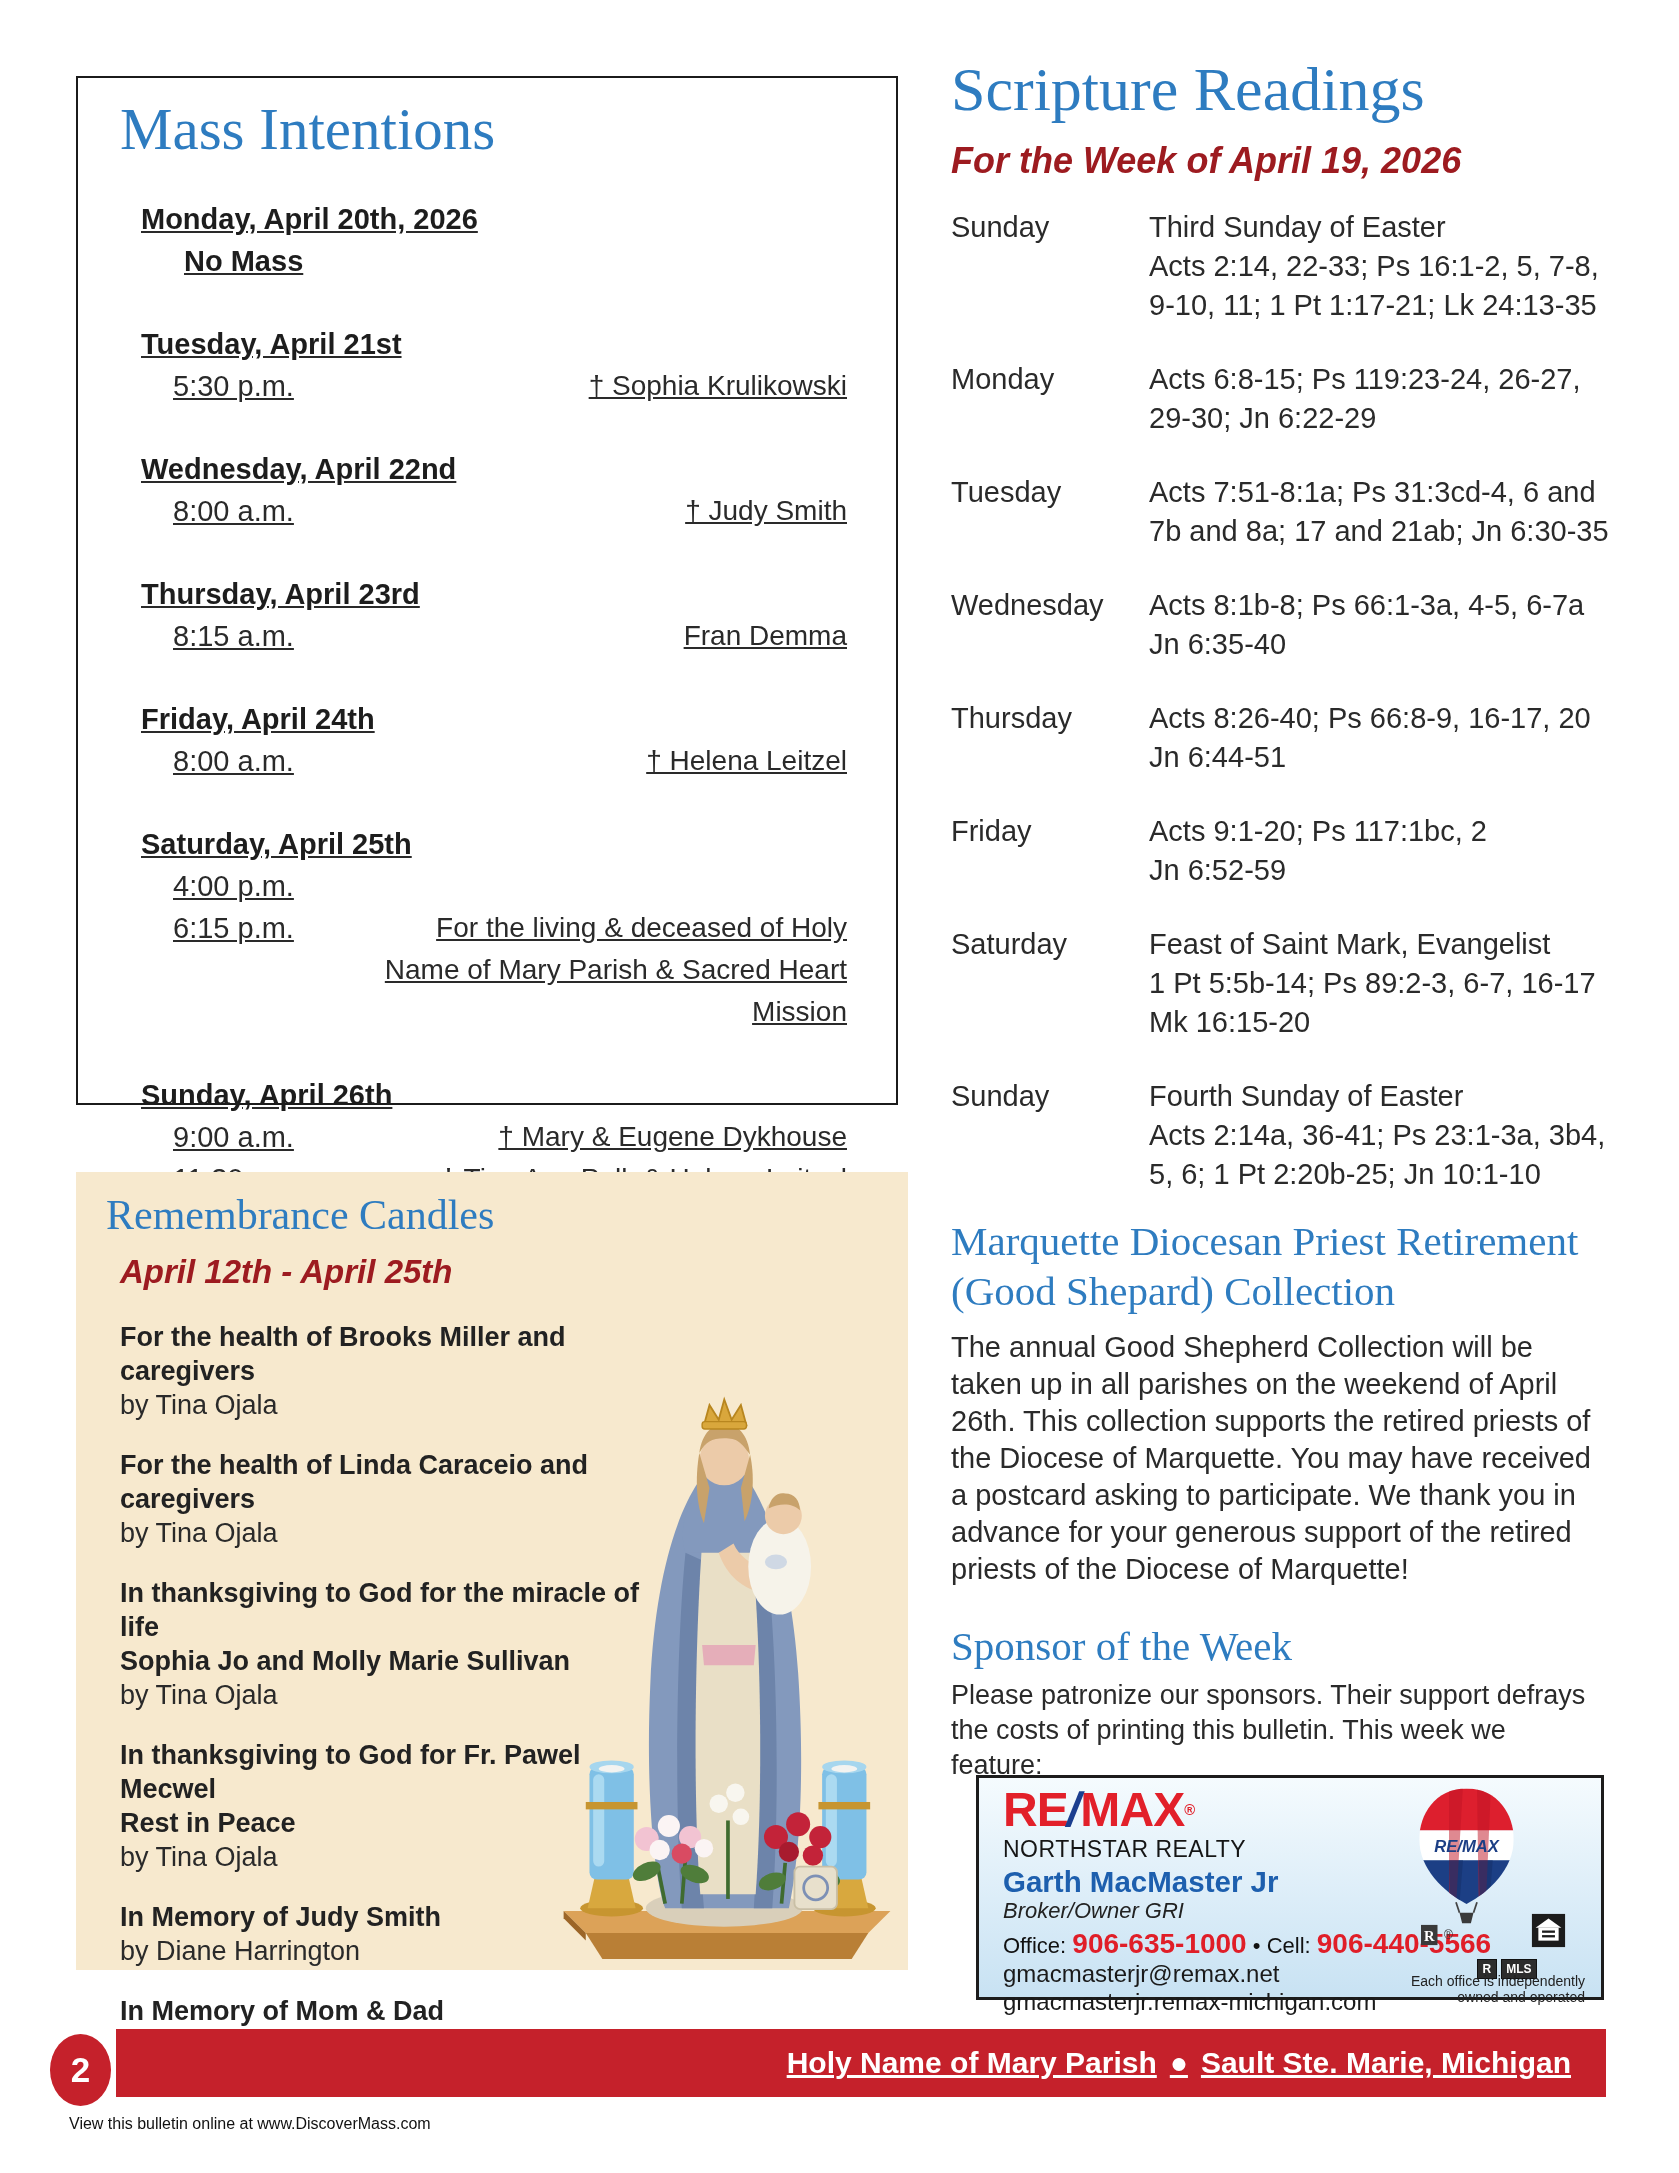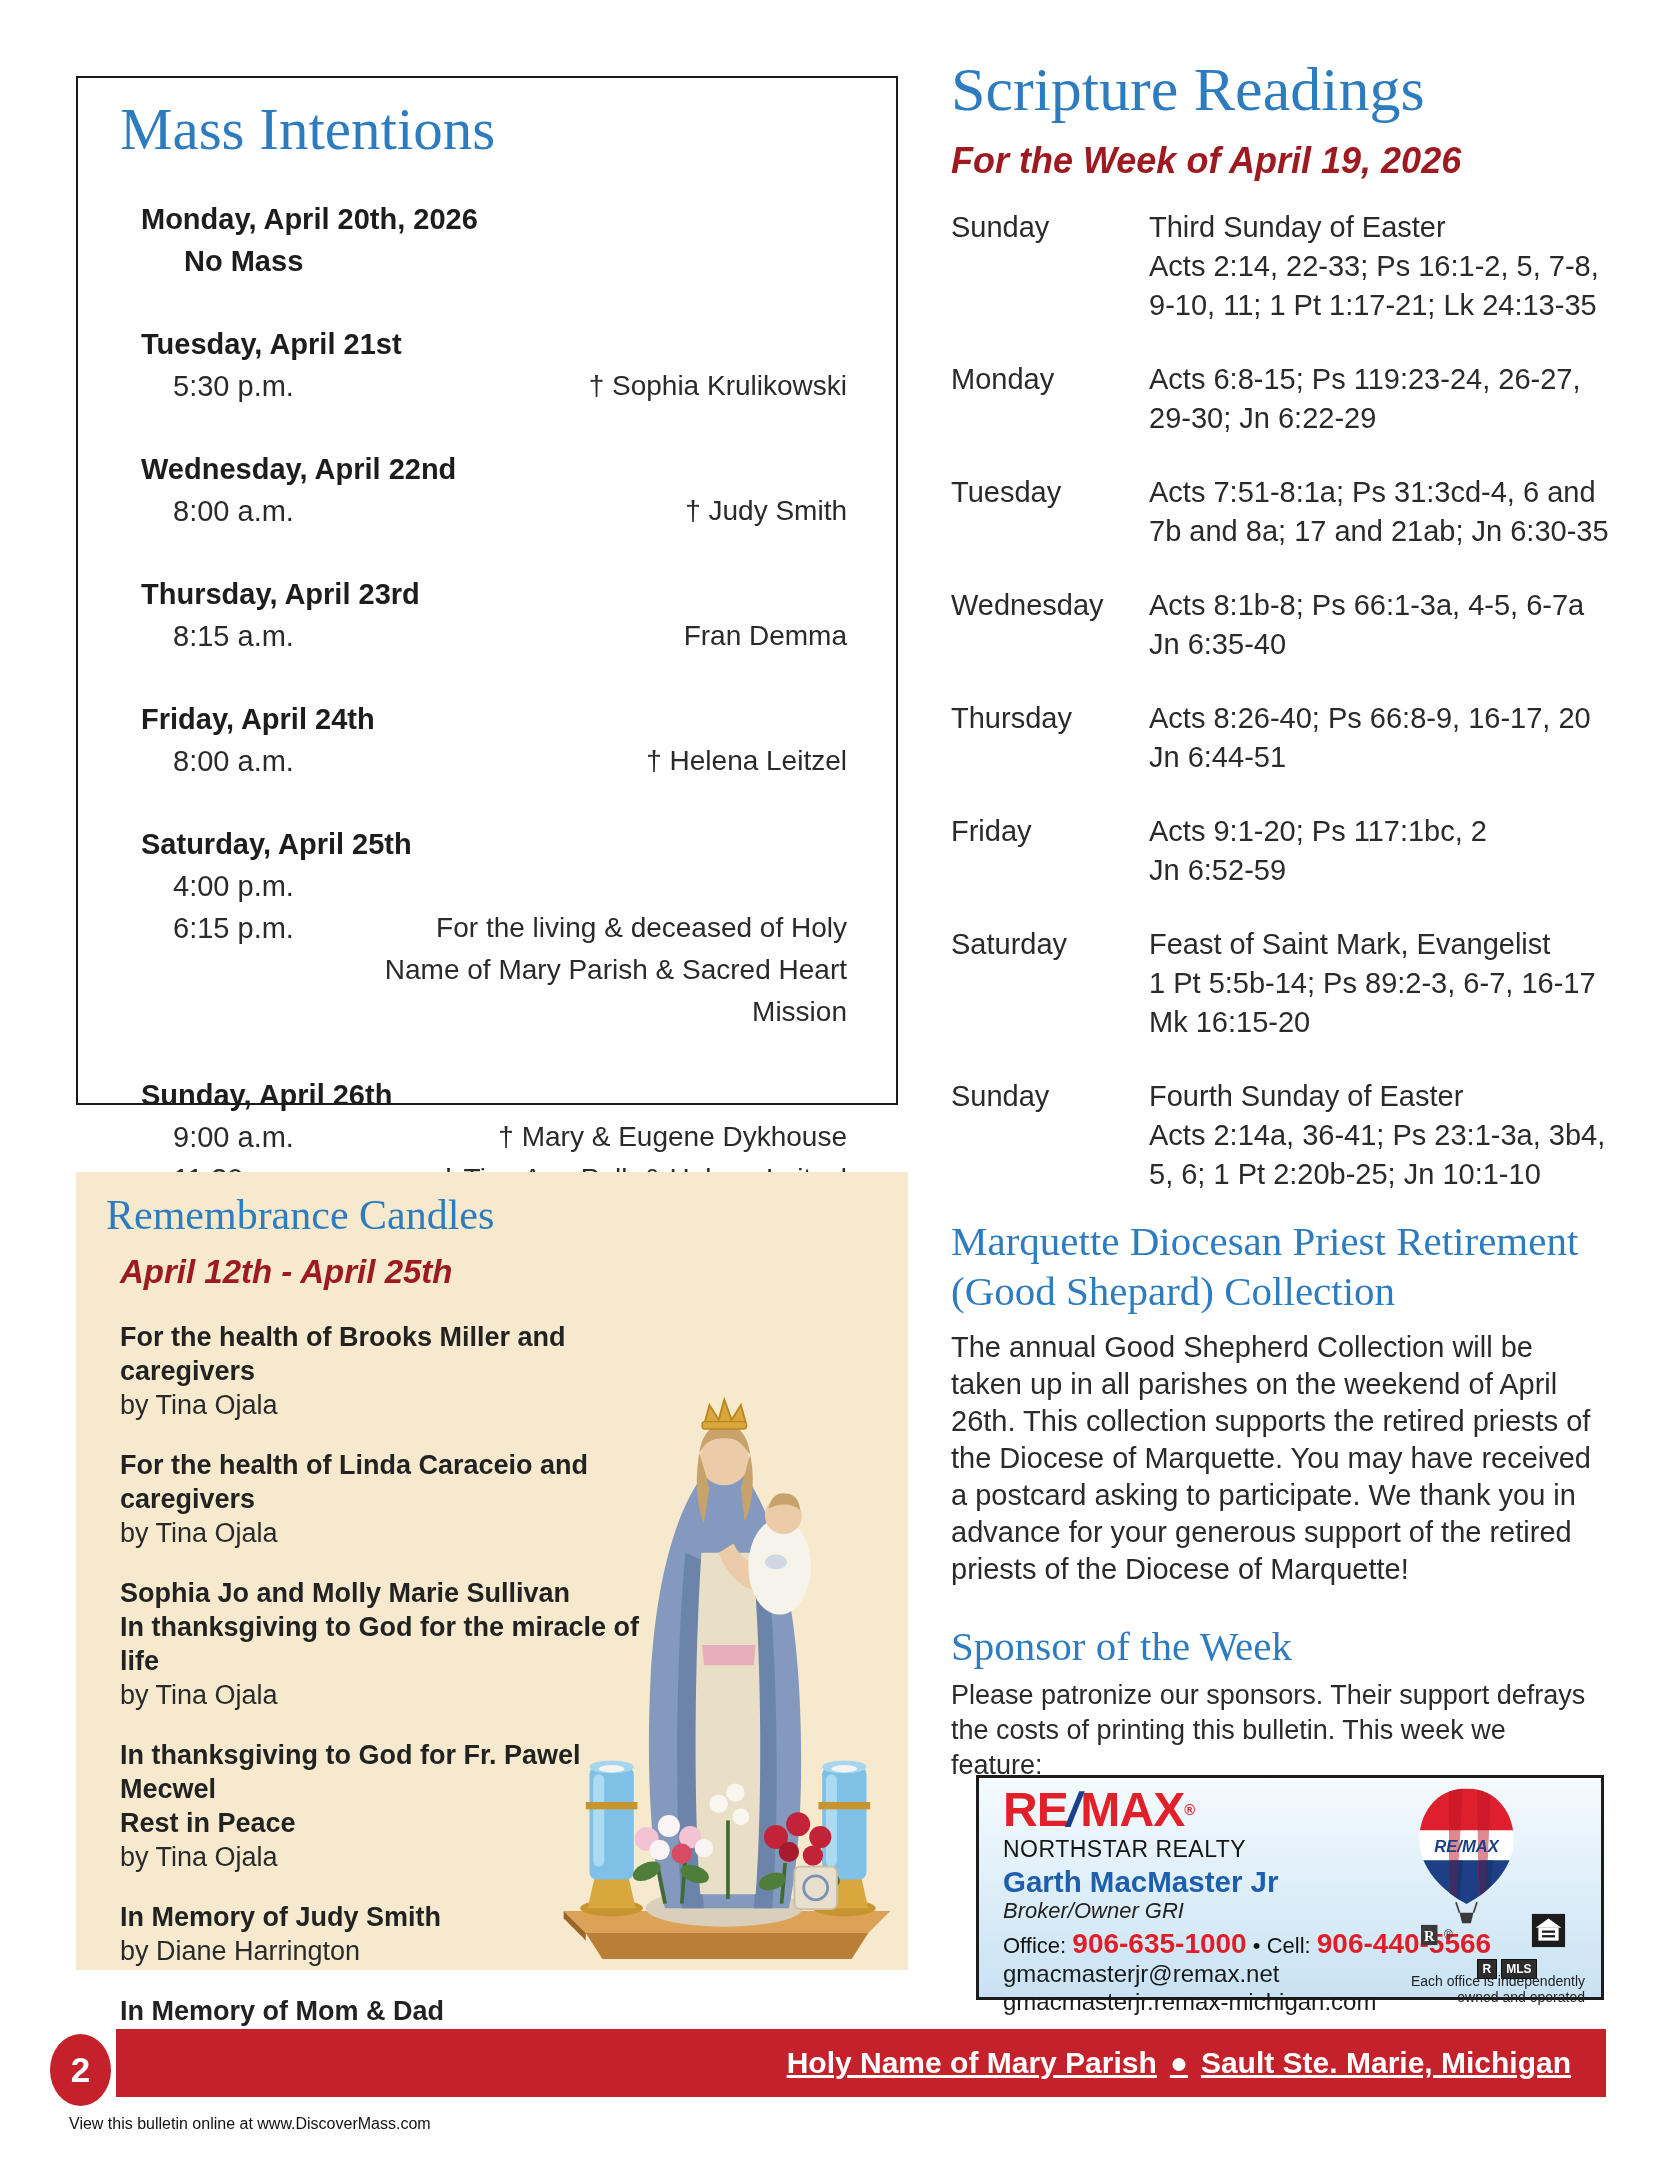--- a/index.html
+++ b/index.html
@@ -7,21 +7,21 @@
         font-family:"Liberation Sans",sans-serif;color:#2a2a2a;border-radius:14px;}
   .serif{font-family:"Liberation Serif",serif;}
   .blue-title{color:#2e7cc0;}
   .red-sub{color:#9d1b20;font-weight:bold;font-style:italic;}
 
   
   #mass-box{position:absolute;left:76px;top:76px;width:822px;height:1029px;
             border:2.8px solid #1b1b1b;background:#fff;box-sizing:border-box;}
   #mass-title{position:absolute;left:42px;top:16.6px;font-size:59px;}
   #mass-list{position:absolute;left:63px;top:120px;width:729px;}
-  .mi-group{margin-bottom:41px;}
+  .mi-group{margin-bottom:41px;text-decoration:underline;}
   .mi-day{font-weight:bold;font-size:29px;color:#1d1d1d;line-height:42px;}
   .mi-note{font-weight:bold;font-size:29px;color:#1d1d1d;line-height:42px;padding-left:43px;}
   .mi-row{display:flex;padding-left:32px;}
   .mi-time{width:194px;font-size:29px;line-height:42px;flex:none;}
   .mi-name{width:480px;font-size:28px;line-height:42px;text-align:right;}
 
   
   #scripture{position:absolute;left:951px;top:55px;width:683px;}
   #scripture-title{font-size:62px;line-height:68px;}
   #scripture-sub{font-size:36px;line-height:42px;margin-top:16.6px;}
@@ -236,22 +236,22 @@
     <div id="candle-entries">
       <div class="cd-entry">
         <div class="cd-line">For the health of Brooks Miller and caregivers</div>
         <div class="cd-by">by Tina Ojala</div>
       </div>
       <div class="cd-entry">
         <div class="cd-line">For the health of Linda Caraceio and caregivers</div>
         <div class="cd-by">by Tina Ojala</div>
       </div>
       <div class="cd-entry">
+        <div class="cd-line">In thanksgiving to God for the miracle of life</div>
         <div class="cd-line">Sophia Jo and Molly Marie Sullivan</div>
-        <div class="cd-line">In thanksgiving to God for the miracle of life</div>
         <div class="cd-by">by Tina Ojala</div>
       </div>
       <div class="cd-entry">
         <div class="cd-line">In thanksgiving to God for Fr. Pawel Mecwel</div>
         <div class="cd-line">Rest in Peace</div>
         <div class="cd-by">by Tina Ojala</div>
       </div>
       <div class="cd-entry">
         <div class="cd-line">In Memory of Judy Smith</div>
         <div class="cd-by">by Diane Harrington</div>

